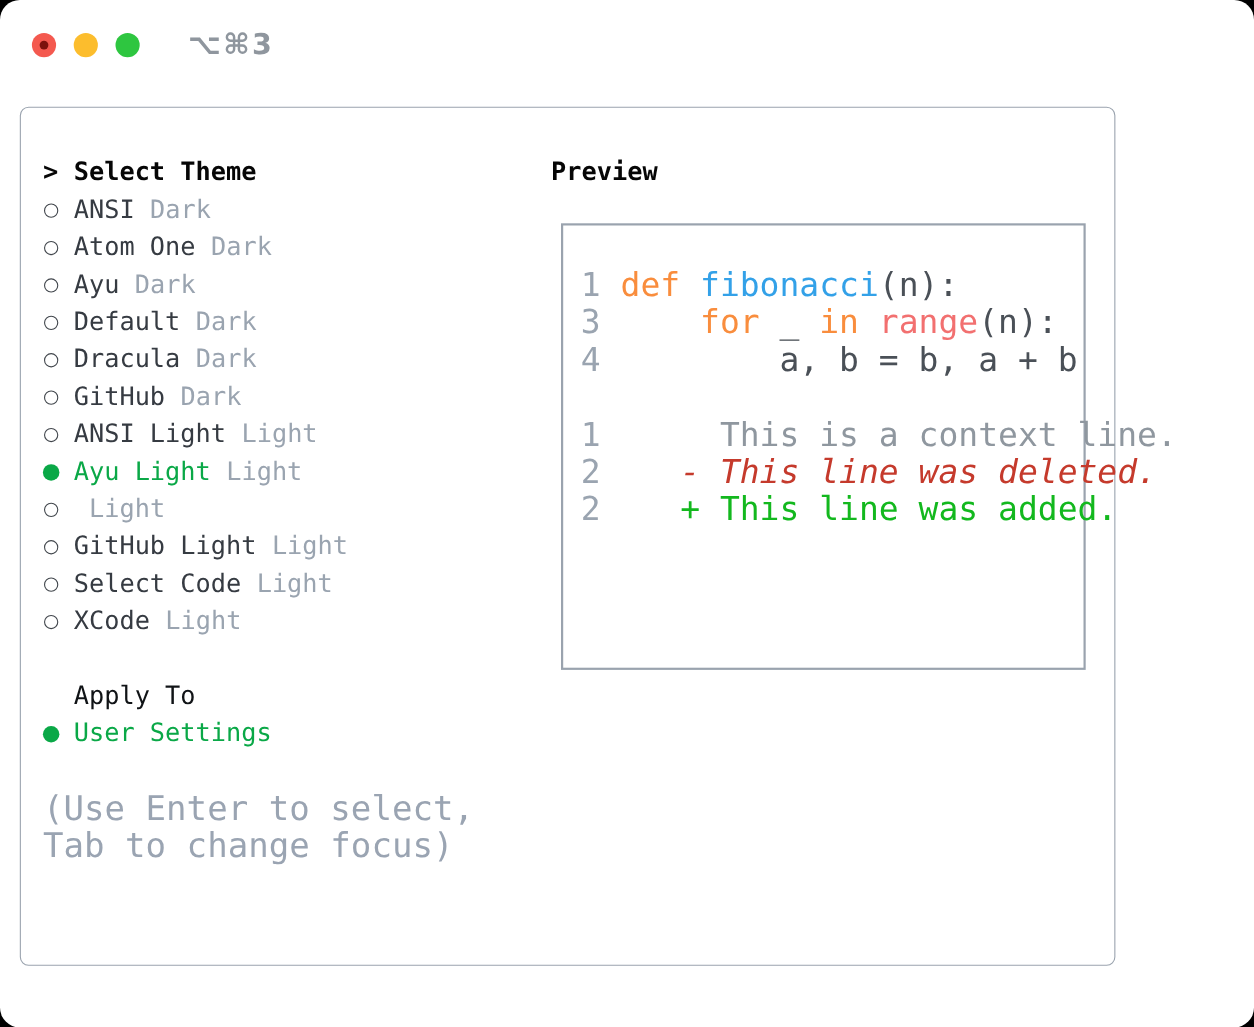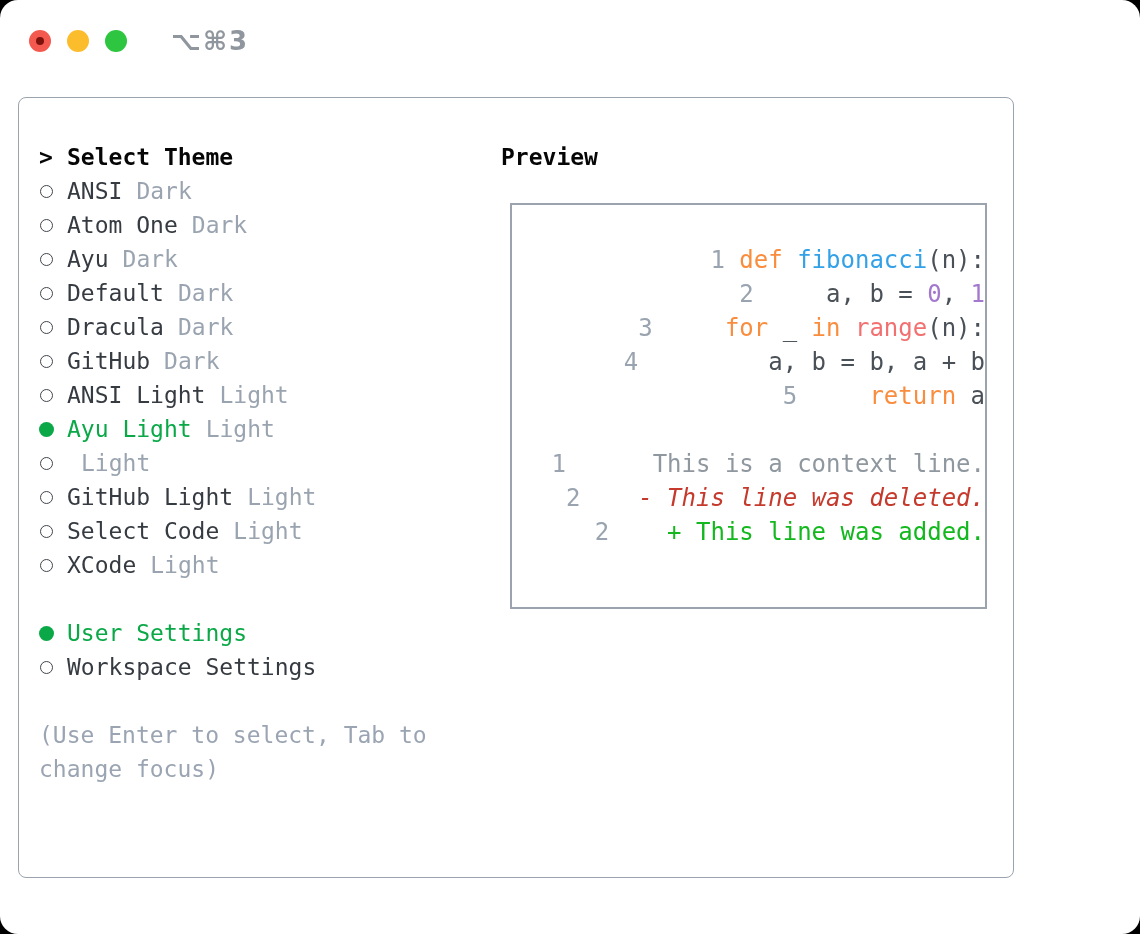--- a/index.html
+++ b/index.html
@@ -67,38 +67,38 @@
     width:15px;height:15px;margin-left:0;
     border:none;background:#0aa847;
   }
   .hdr{font-weight:bold;color:#060606;}
   .subhdr{color:#101316;}
   .item-name{color:#363b42;white-space:pre;}
   .item-name.selected{color:#0aa847;}
   .variant{color:#9aa4b0;margin-left:14px;}
   .hint{
     color:#9aa4b2;
-    font-size:23px;line-height:34px;
+    font-size:31px;line-height:34px;
     white-space:normal;
   }
   
   .preview-title{
     position:absolute;left:482px;top:42px;
     font-size:23px;line-height:34px;font-weight:bold;color:#060606;text-align:center;
   }
   .preview-box{
     position:absolute;left:491px;top:105px;
     width:477px;height:406px;
     border:2px solid #9aa3ae;
     box-sizing:border-box;
     background:#fff;
   }
   .code{
     padding:38px 0 0 16px;
-    font-size:24px;line-height:34px;text-align:right;
+    font-size:30px;line-height:34px;
   }
   .code-line{height:34px;white-space:pre;}
   .seg-ln{color:#9aa4b0;}
   .seg-kw{color:#f98d3d;}
   .seg-fn{color:#33a1e8;}
   .seg-call{color:#f27070;}
   .seg-num{color:#a478cd;}
   .seg-code{color:#4a5057;}
   .seg-ctx{color:#8f979f;}
   .seg-del{color:#c53a2c;font-style:italic;}
@@ -136,40 +136,41 @@
           <div class="row"><span class="mk"><span class="circle"></span></span><span class="item-name">ANSI Light</span><span class="variant">Light</span></div>
           <div class="row"><span class="mk"><span class="circle filled"></span></span><span class="item-name selected">Ayu Light</span><span class="variant">Light</span></div>
           <div class="row"><span class="mk"><span class="circle"></span></span><span class="variant">Light</span></div>
           <div class="row"><span class="mk"><span class="circle"></span></span><span class="item-name">GitHub Light</span><span class="variant">Light</span></div>
           <div class="row"><span class="mk"><span class="circle"></span></span><span class="item-name">Select Code</span><span class="variant">Light</span></div>
           <div class="row"><span class="mk"><span class="circle"></span></span><span class="item-name">XCode</span><span class="variant">Light</span></div>
         </div>
 
       <div class="row spacer"></div>
 
+      <div class="row">
+        <span class="mk"></span>
+        <span class="subhdr">Apply To</span>
+      </div>
 
       <div id="apply-items">
           <div class="row"><span class="mk"><span class="circle filled"></span></span><span class="item-name selected">User Settings</span></div>
-          <div class="row"><span class="mk"><span class="circle"></span></span><span class="item-name">Workspace Settings</span></div>
         </div>
 
       <div class="row spacer"></div>
 
       <div class="hint">(Use Enter to select, Tab to change focus)</div>
     </div>
 
     <div class="preview-title">Preview</div>
 
     <div class="preview-box">
       <div class="code" id="code">
           <div class="code-line"><span class="seg-ln">1 </span><span class="seg-kw">def</span><span class="seg-code"> </span><span class="seg-fn">fibonacci</span><span class="seg-code">(n):</span></div>
-          <div class="code-line"><span class="seg-ln">2 </span><span class="seg-code">    a, b = </span><span class="seg-num">0</span><span class="seg-code">, </span><span class="seg-num">1</span></div>
           <div class="code-line"><span class="seg-ln">3 </span><span class="seg-code">    </span><span class="seg-kw">for</span><span class="seg-code"> _ </span><span class="seg-kw">in</span><span class="seg-code"> </span><span class="seg-call">range</span><span class="seg-code">(n):</span></div>
           <div class="code-line"><span class="seg-ln">4 </span><span class="seg-code">        a, b = b, a + b</span></div>
-          <div class="code-line"><span class="seg-ln">5 </span><span class="seg-code">    </span><span class="seg-kw">return</span><span class="seg-code"> a</span></div>
           <div class="code-line">&nbsp;</div>
           <div class="code-line"><span class="seg-ln">1 </span><span class="seg-ctx">     This is a context line.</span></div>
           <div class="code-line"><span class="seg-ln">2 </span><span class="seg-del">   - This line was deleted.</span></div>
           <div class="code-line"><span class="seg-ln">2 </span><span class="seg-add">   + This line was added.</span></div>
         </div>
     </div>
 
   </div>
 </div>
 

